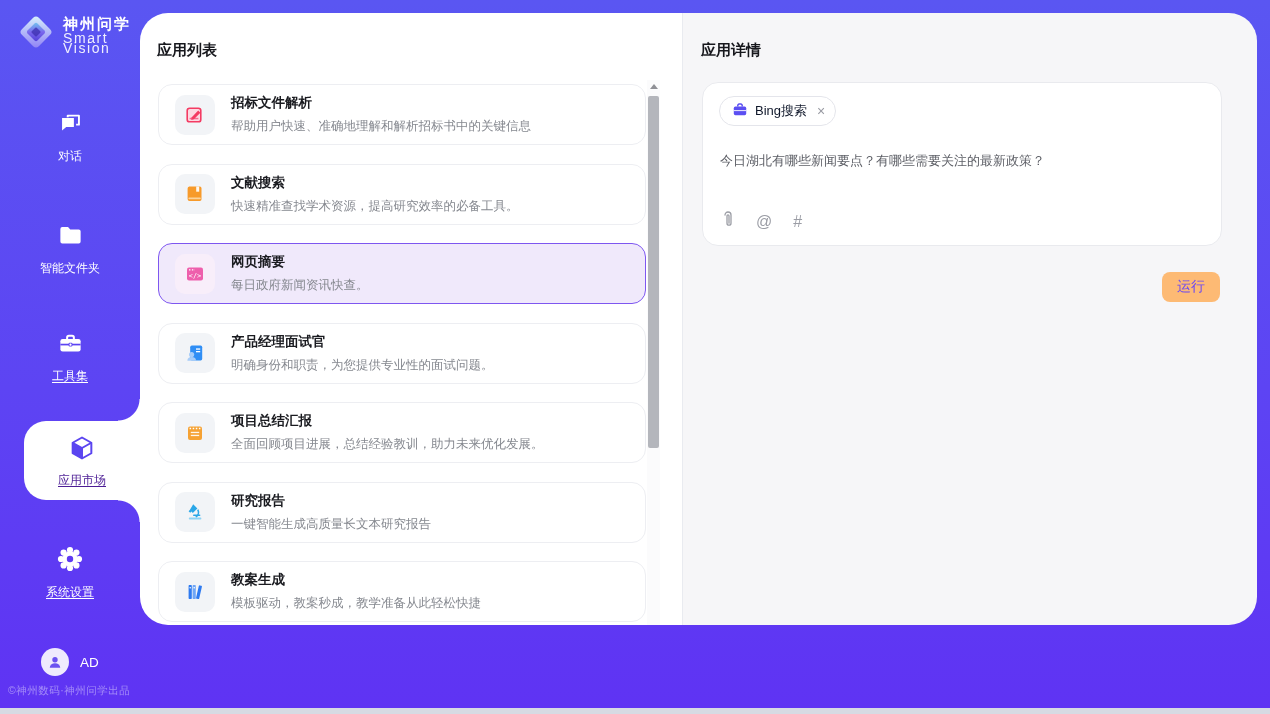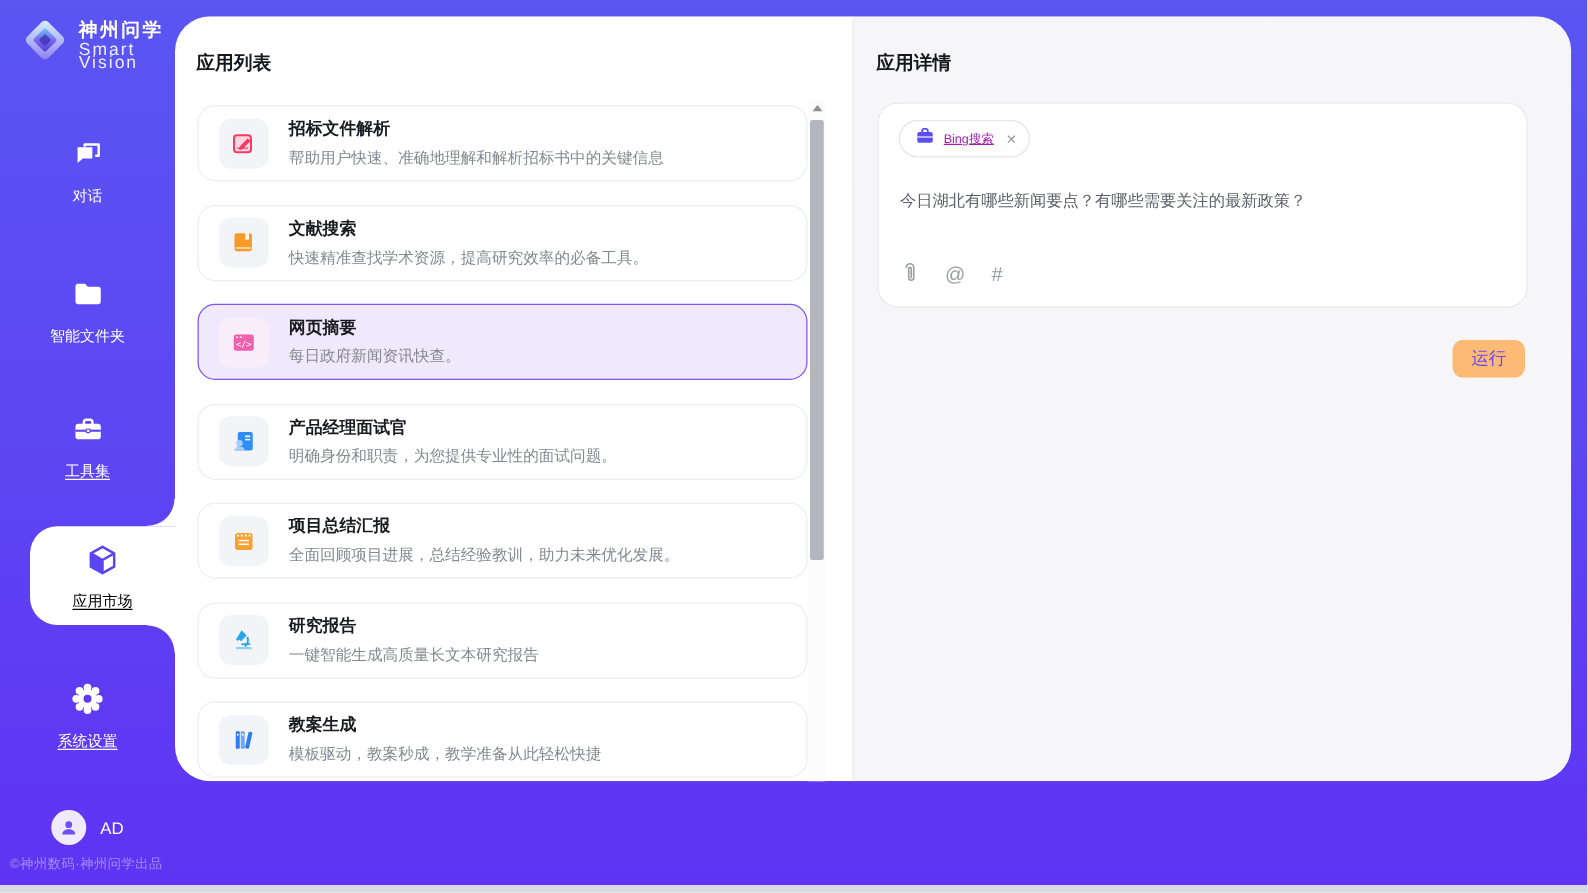--- a/index.html
+++ b/index.html
@@ -14,21 +14,21 @@
   .logo-text .en{color:rgba(255,255,255,.9);font-size:14px;letter-spacing:1.6px;line-height:10px;}
   .nav-item{position:absolute;left:0;width:140px;display:flex;flex-direction:column;align-items:center;gap:7px;cursor:pointer;}
   .nav-label{color:#fff;font-size:12px;}
   .underlined{text-decoration:underline;text-underline-offset:2px;}
   .bubble{position:absolute;left:24px;top:421px;width:116px;height:79px;background:#fff;border-radius:22px 0 0 22px;}
   .bubble::before{content:"";position:absolute;right:0;top:-22px;width:22px;height:22px;
     background:radial-gradient(circle 22px at 0 0,rgba(255,255,255,0) 21px,#fff 22px);}
   .bubble::after{content:"";position:absolute;right:0;bottom:-22px;width:22px;height:22px;
     background:radial-gradient(circle 22px at 0 100%,rgba(255,255,255,0) 21px,#fff 22px);}
   .bubble .inner{position:absolute;left:0;top:13px;width:116px;display:flex;flex-direction:column;align-items:center;gap:6px;cursor:pointer;}
-  .bubble .nav-label{color:#000000;}
+  .bubble .nav-label{color:#4c1d95;}
   .user-row{position:absolute;left:0;top:648px;width:140px;display:flex;align-items:center;justify-content:center;gap:11px;cursor:pointer;}
   .avatar-circle{width:28px;height:28px;border-radius:50%;background:#efeafd;display:flex;align-items:center;justify-content:center;}
   .user-name{color:#fff;font-size:13.5px;}
   .side-footer{position:absolute;left:8px;top:684px;color:rgba(255,255,255,.42);font-size:10.5px;letter-spacing:.5px;white-space:nowrap;}
 
   
   .main-panel{position:absolute;left:140px;top:13px;width:1117px;height:612px;border-radius:28px;overflow:hidden;display:flex;}
   .list-panel{position:relative;width:543px;background:#fff;border-right:1px solid #e9ebf0;box-sizing:border-box;flex:none;}
   .detail-panel{position:relative;flex:1;background:#f6f6f8;}
   .panel-title{position:absolute;left:17px;top:28px;font-size:15px;font-weight:700;color:#17181d;}
@@ -49,21 +49,21 @@
   .sb-btn{position:absolute;left:0;width:13px;height:13px;display:flex;align-items:center;justify-content:center;cursor:pointer;}
   .sb-up{top:0}.sb-down{bottom:0}
   .tri-up{width:0;height:0;border-left:4px solid transparent;border-right:4px solid transparent;border-bottom:5px solid #8f9096;}
   .tri-down{width:0;height:0;border-left:4px solid transparent;border-right:4px solid transparent;border-top:5px solid #8f9096;}
   .sb-thumb{position:absolute;left:1px;top:16px;width:11px;height:352px;background:#b4b6bc;border-radius:2px;cursor:pointer;}
 
   
   .input-card{position:absolute;left:19px;top:69px;width:520px;height:164px;box-sizing:border-box;background:#fff;border:1px solid #e9eaee;border-radius:16px;cursor:text;}
   .chip{position:absolute;left:16px;top:13px;height:30px;box-sizing:border-box;border:1px solid #e4e5eb;border-radius:15px;
     display:flex;align-items:center;gap:7px;padding:0 10px 0 12px;background:#fff;cursor:pointer;}
-  .chip-label{font-size:10px;color:#a21caf;text-decoration:underline;}
+  .chip-label{font-size:13px;color:#0f172a;}
   .chip-close{font-size:14px;color:#989aa2;margin-left:3px;cursor:pointer;line-height:1;}
   .prompt{position:absolute;left:17px;top:68px;right:20px;font-size:13px;color:#5d5f66;line-height:1.5;}
   .attach-row{position:absolute;left:18px;bottom:12px;display:flex;align-items:center;gap:21px;color:#9b9da5;}
   .glyph-icon{font-size:16px;color:#9b9da5;cursor:pointer;line-height:1;}
   .run-btn{position:absolute;top:259px;right:37px;height:30px;padding:0 15px;background:#fdba74;color:#6a48f4;
     font-size:14px;border:none;border-radius:8px;cursor:pointer;font-family:Liberation Serif, serif;}
 </style>
 </head>
 <body>
 

